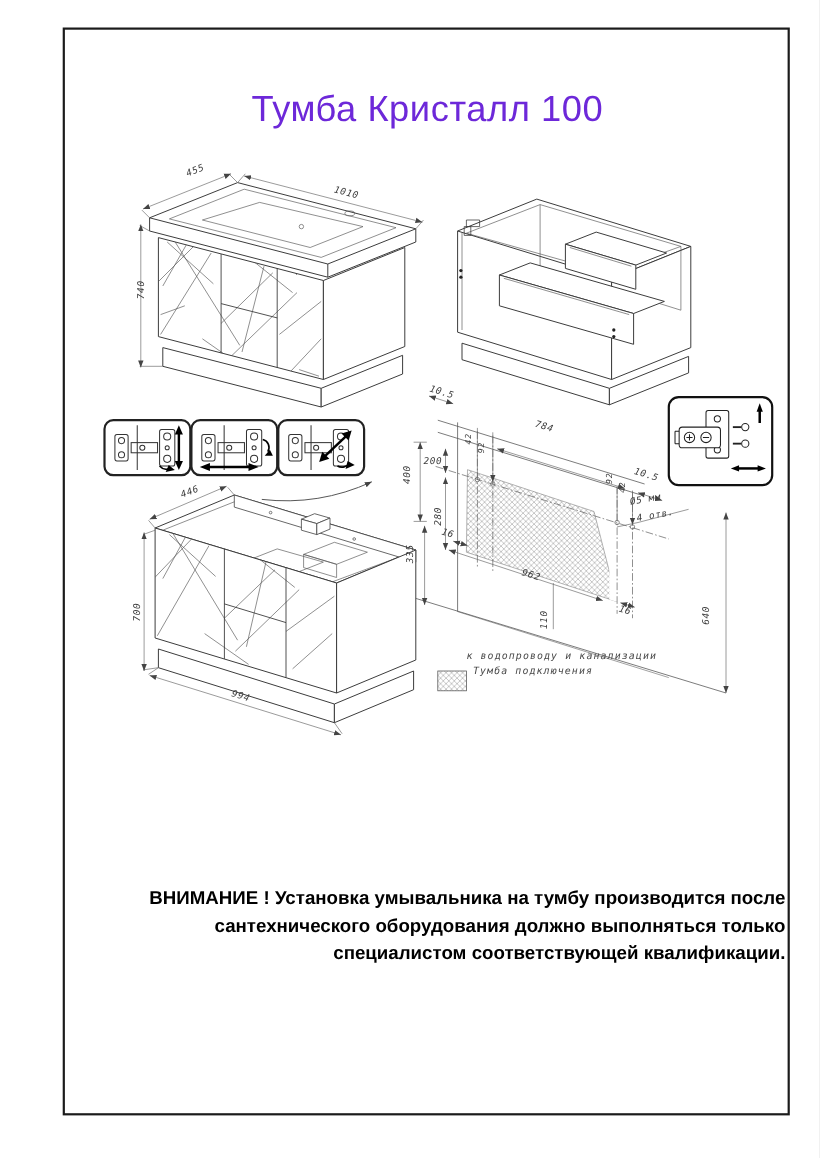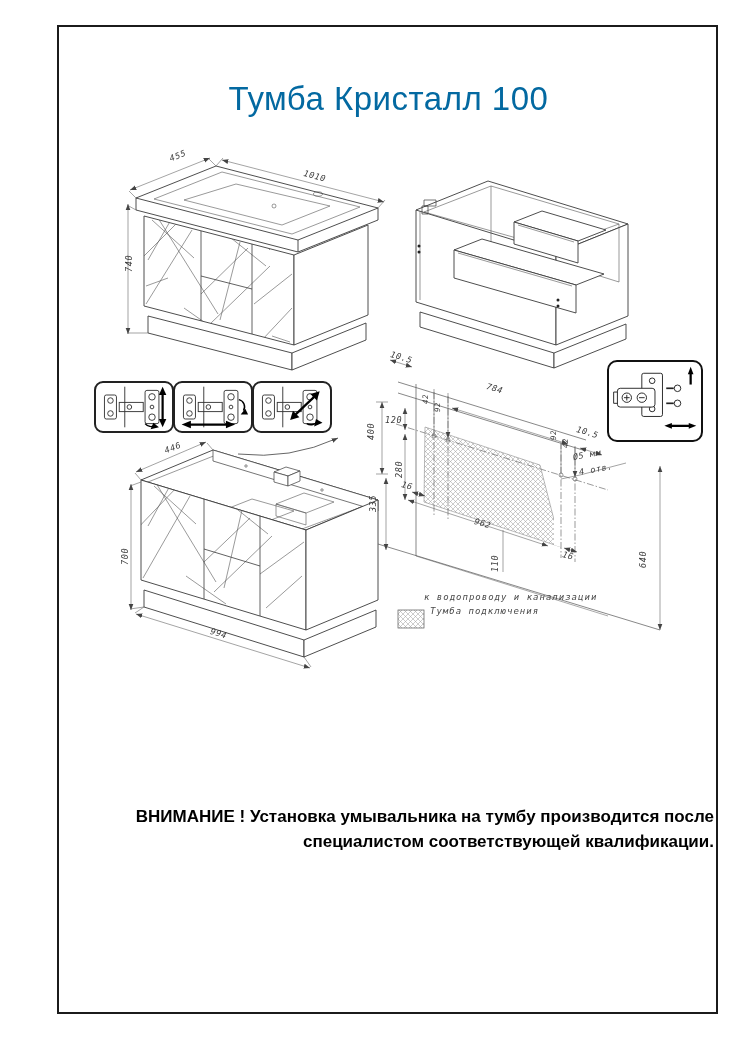--- a/index.html
+++ b/index.html
@@ -1,21 +1,21 @@
 <!DOCTYPE html>
 <html><head>
 <meta charset="utf-8">
 <style>
   html,body{margin:0;padding:0;background:#e8e8e8;}
   #page{position:relative;width:745px;height:1053px;background:#ffffff;overflow:hidden;
         font-family:"Liberation Sans",sans-serif;}
   .frame{position:absolute;left:57px;top:25px;width:661px;height:989px;
          border:2px solid #1b1b1b;box-sizing:border-box;background:#fff;}
   .title{position:absolute;left:57px;top:80px;width:663px;text-align:center;
-         font:400 33px/38px "Liberation Sans",sans-serif;color:#0369a1;letter-spacing:.5px;}
+         font:400 33px/38px "Liberation Sans",sans-serif;color:#6d28d9;letter-spacing:.5px;}
   .warning{position:absolute;left:62px;top:804px;width:652px;text-align:right;
            font:bold 17px/25px "Liberation Sans",sans-serif;color:#000;}
   .dim{position:absolute;font:italic 8.5px "DejaVu Sans Mono",monospace;color:#3d3d3d;
        letter-spacing:.6px;white-space:nowrap;transform-origin:0 0;}
   .dim.sm{font-size:7.5px;}
   .legend-text{position:absolute;font:italic 9px "DejaVu Sans Mono",monospace;color:#4a4a4a;
        letter-spacing:1px;white-space:nowrap;}
   .hingebox{position:absolute;top:381px;width:80px;height:52px;border:2px solid #222;
             border-radius:9px;background:#fff;box-sizing:border-box;}
   .insetbox{position:absolute;left:607px;top:360px;width:96px;height:82px;border:2.5px solid #111;
@@ -311,32 +311,33 @@
   </svg>
 
   <span class="dim" style="left:392px;top:349px;transform:rotate(17deg)">10.5</span>
   <span class="dim sm" style="left:421px;top:404px;transform:rotate(-90deg)">42</span>
   <span class="dim sm" style="left:433px;top:412px;transform:rotate(-90deg)">92</span>
   <span class="dim" style="left:488px;top:381px;transform:rotate(17deg)">784</span>
   <span class="dim sm" style="left:549px;top:440px;transform:rotate(-90deg)">92</span>
   <span class="dim sm" style="left:561px;top:448px;transform:rotate(-90deg)">42</span>
   <span class="dim" style="left:578px;top:424px;transform:rotate(17deg)">10.5</span>
   <span class="dim" style="left:366px;top:440px;transform:rotate(-90deg)">400</span>
-  <span class="dim" style="left:385px;top:415px">120</span>
+  <span class="dim" style="left:385px;top:415px">200</span>
   <span class="dim" style="left:394px;top:478px;transform:rotate(-90deg)">280</span>
   <span class="dim" style="left:368px;top:512px;transform:rotate(-90deg)">335</span>
   <span class="dim" style="left:403px;top:479px;transform:rotate(17deg)">16</span>
   <span class="dim" style="left:476px;top:516px;transform:rotate(17deg)">962</span>
   <span class="dim" style="left:490px;top:572px;transform:rotate(-90deg)">110</span>
   <span class="dim" style="left:564px;top:549px;transform:rotate(17deg)">16</span>
   <span class="dim" style="left:638px;top:568px;transform:rotate(-90deg)">640</span>
   <span class="dim" style="left:572px;top:452px;transform:rotate(-10deg)">Ø5 мм</span>
   <span class="dim" style="left:578px;top:467px;transform:rotate(-10deg)">4 отв.</span>
 
   <span class="legend-text" style="left:430px;top:606px">Тумба подключения</span>
   <span class="legend-text" style="left:424px;top:592px">к водопроводу и канализации</span>
 
   <div class="warning">
     <div>ВНИМАНИЕ ! Установка умывальника на тумбу производится после</div>
+    <div>сантехнического оборудования должно выполняться только</div>
     <div>специалистом соответствующей квалификации.</div>
   </div>
 
 </div>
 
 </body></html>

